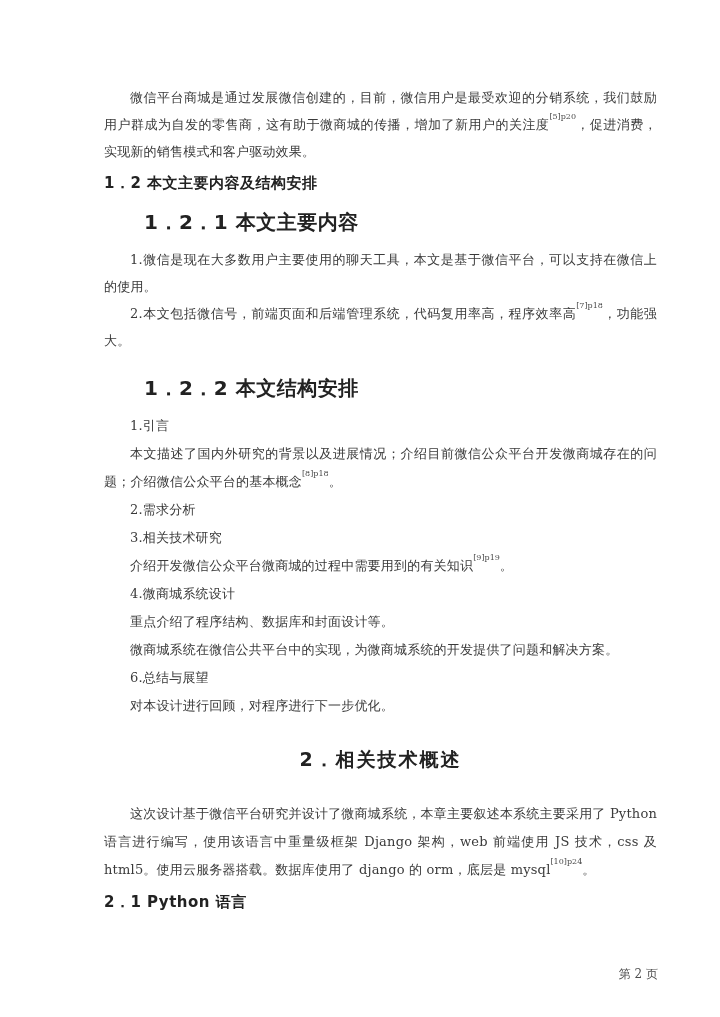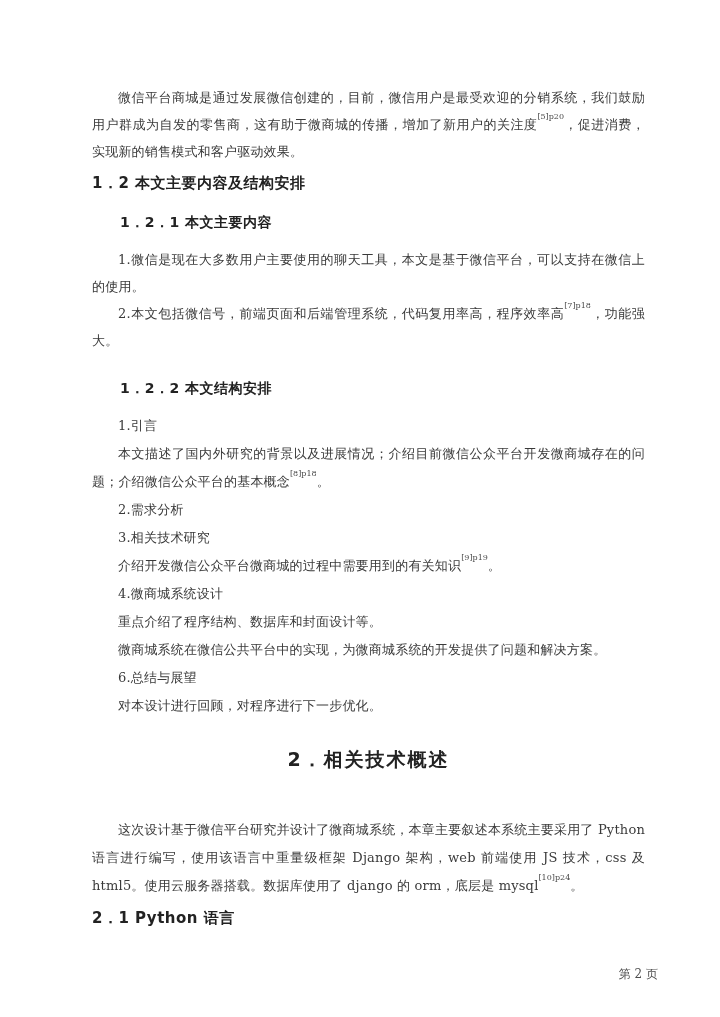--- a/index.html
+++ b/index.html
@@ -8,21 +8,21 @@
     width: 720px;
     height: 1017px;
     background: #ffffff;
     margin: 0 auto;
     overflow: hidden;
     font-family: "DejaVu Serif", "Liberation Serif", serif;
     color: #343434;
   }
   .textblock {
     position: absolute;
-    left: 92px;
+    left: 104px;
     top: 84px;
     width: 553px;
   }
   p.body {
     margin: 0;
     font-size: 13px;
     line-height: 27px;
     text-align: justify;
     text-indent: 2em;
     color: #3a3a3a;
@@ -43,30 +43,30 @@
     font-family: "DejaVu Sans", "Liberation Sans", sans-serif;
     font-weight: bold;
     font-size: 15px;
     line-height: 20px;
     color: #222222;
     letter-spacing: 0.5px;
   }
   .h3 {
     font-family: "DejaVu Sans", "Liberation Sans", sans-serif;
     font-weight: bold;
-    font-size: 14px;
+    font-size: 20px;
     line-height: 20px;
     color: #222222;
     text-indent: 2em;
     letter-spacing: 0.5px;
   }
   .h3-121 { margin: 19px 0 14px 0; }
   .h3-122 { margin: 24px 0 14px 0; }
   .chapter {
-    margin: 26px 0 44px 0;
+    margin: 26px 0 28px 0;
     font-family: "DejaVu Sans", "Liberation Sans", sans-serif;
     font-weight: bold;
     font-size: 19px;
     line-height: 26px;
     text-align: center;
     text-indent: 0;
     color: #222222;
     letter-spacing: 2px;
   }
   .h21 { margin-top: 8px; }

